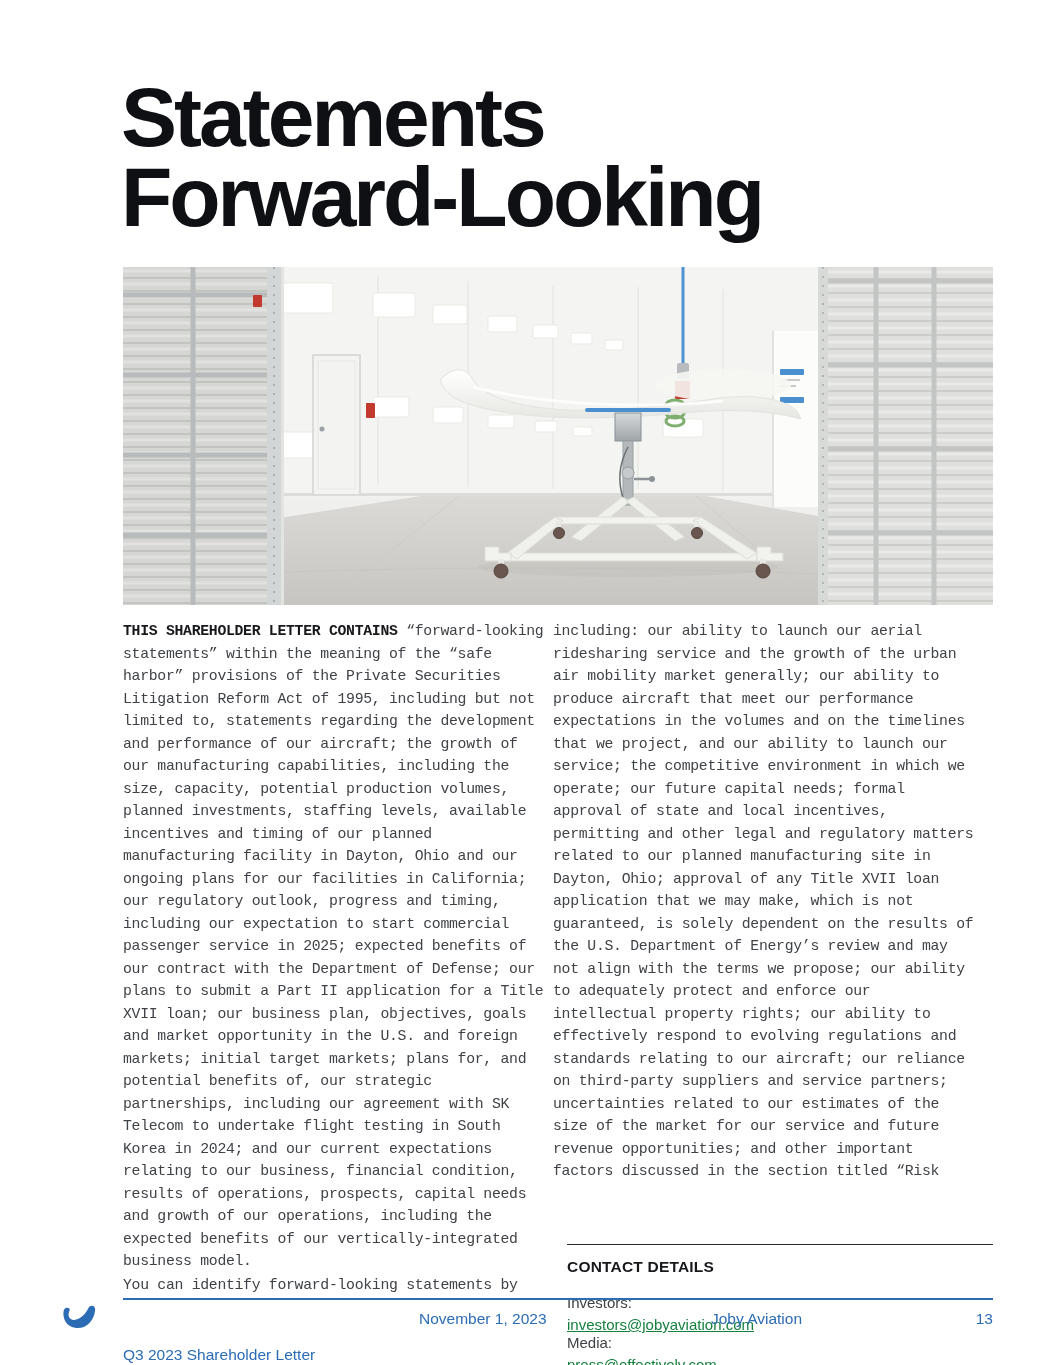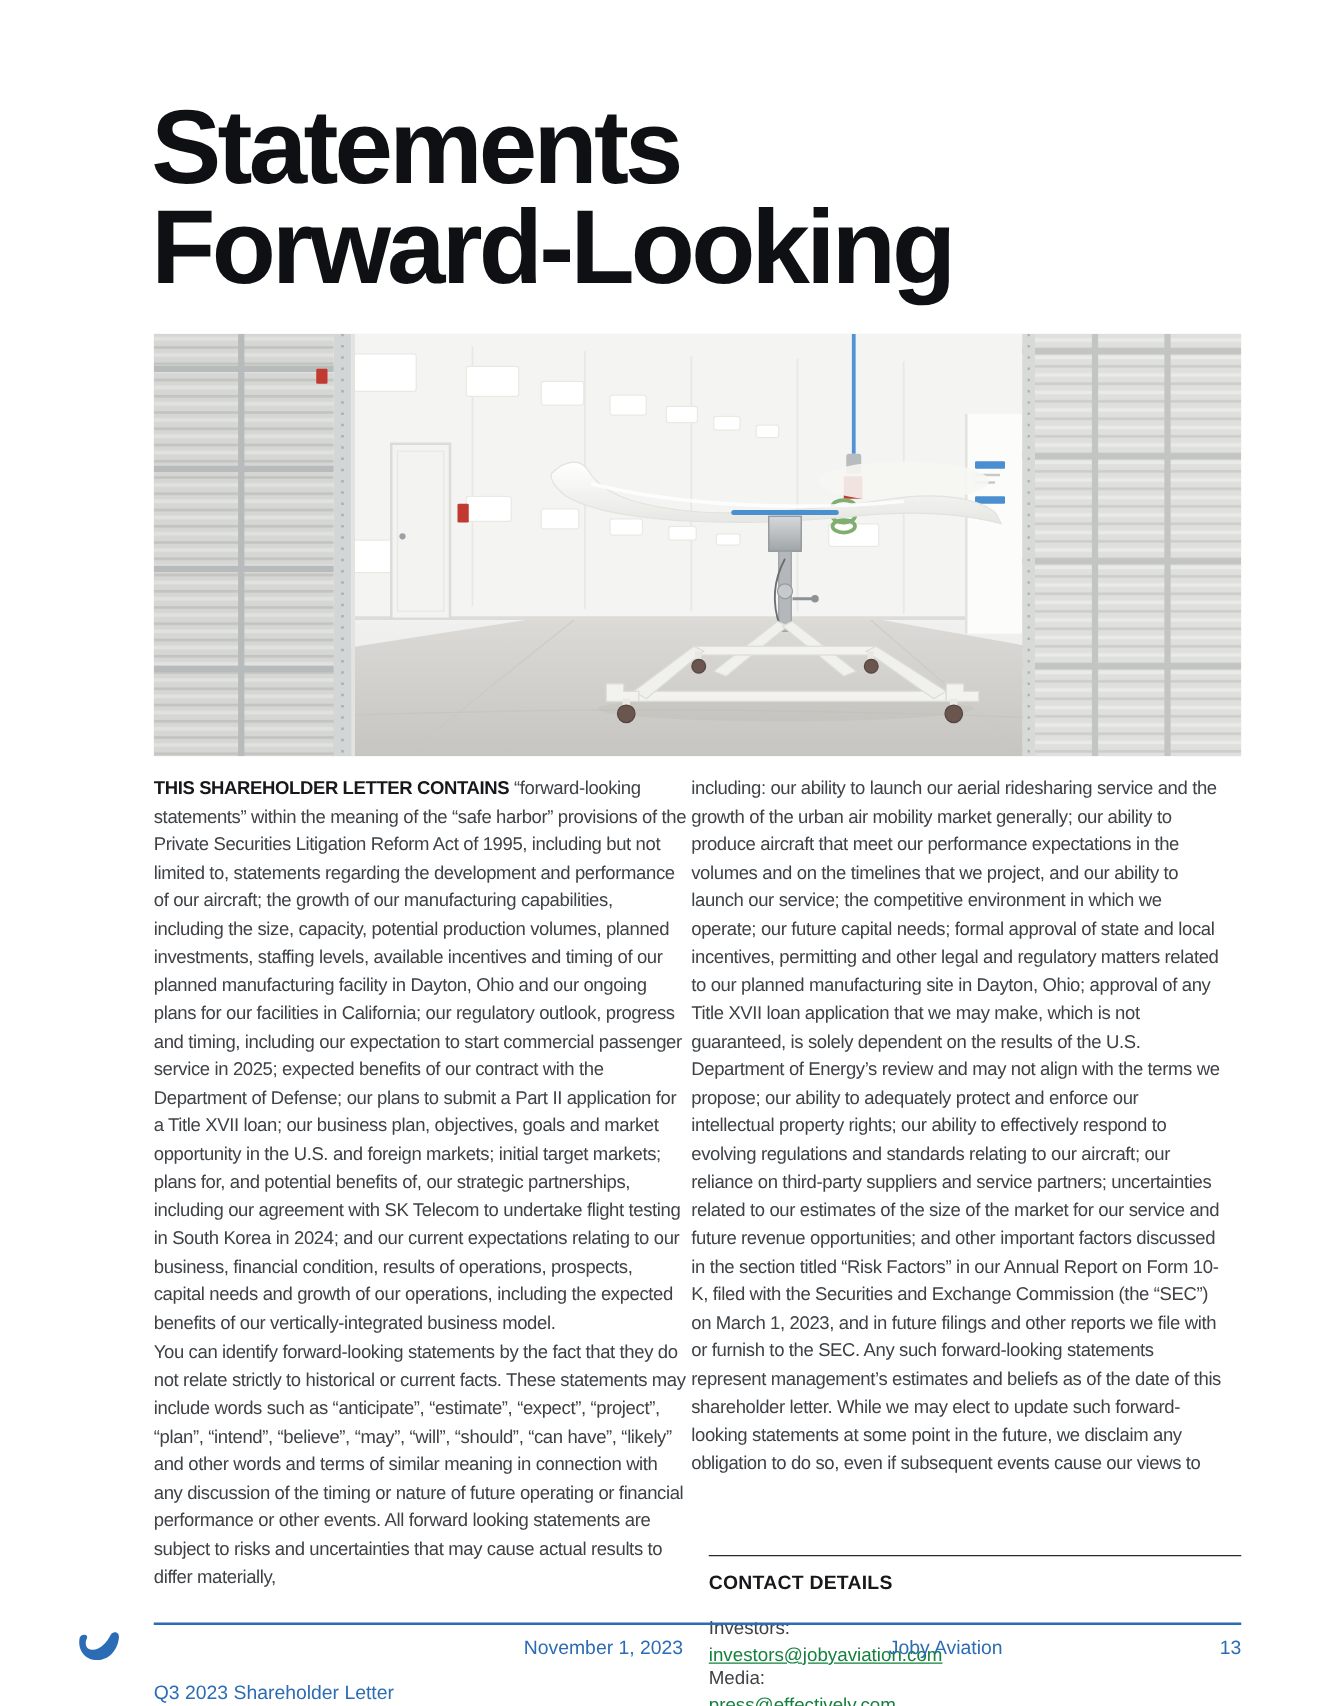--- a/index.html
+++ b/index.html
@@ -9,21 +9,21 @@
   
   .title{position:absolute;left:121px;top:77px;margin:0;font-size:84px;line-height:80px;
          font-weight:700;letter-spacing:-3px;color:#0f1013;}
   .title span{display:block;}
 
   
   .photo{position:absolute;left:123px;top:267px;width:870px;height:338px;overflow:hidden;background:#ececea;}
   .photo svg{display:block;}
 
   
-  .columns{position:absolute;left:123px;top:620px;width:870px;display:flex;gap:4px;}
+  .columns{position:absolute;left:123px;top:620px;width:870px;display:flex;gap:4px;font-family:Liberation Mono, monospace;}
   .col{width:426px;font-size:14.8px;line-height:22.5px;letter-spacing:-0.3px;}
   .col-left{max-height:674px;overflow:hidden;}
   .para{margin:0;text-align:left;}
   .para strong{font-weight:700;color:#17181b;}
   .p2{margin-top:1px;}
   .clipped{max-height:563px;overflow:hidden;}
 
   
   .contact{position:absolute;left:567px;top:1244px;width:426px;border-top:1px solid #27282b;}
   .contact-heading{margin-top:13px;font-size:15.5px;font-weight:700;letter-spacing:0.2px;color:#17181b;}

